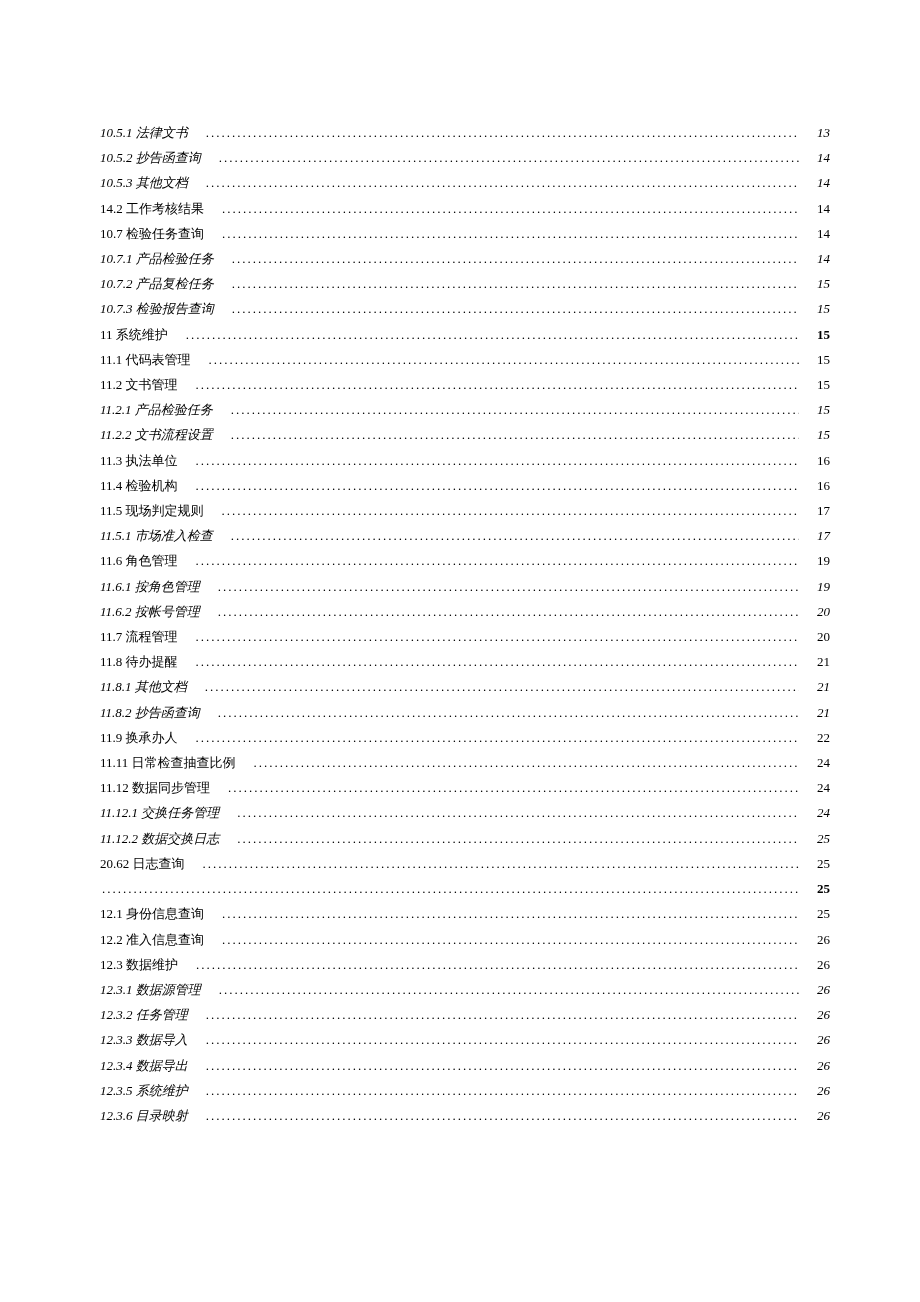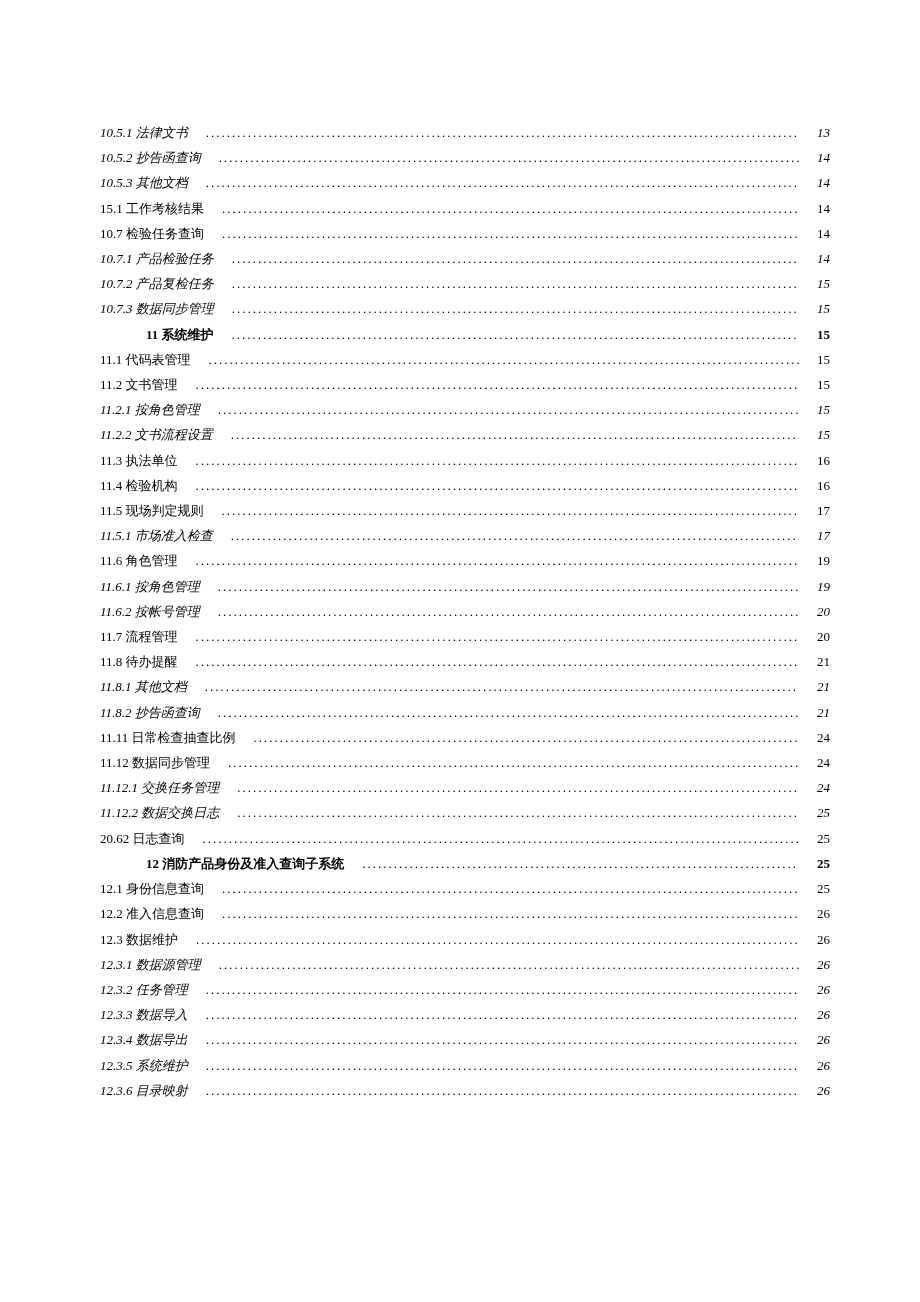--- a/index.html
+++ b/index.html
@@ -33,21 +33,21 @@
       overflow: hidden;
       letter-spacing: 2px;
       margin: 0 2px;
     }
     .toc-entry .dots::after {
       content: ".....................................................................................................................................................................................................................................................................";
     }
     .toc-entry .pagenum {
       flex: 0 0 auto;
     }
-    .level-h1 .label { font-weight: bold; margin-left: 46px; }
+    .level-h1 .label { font-weight: normal; }
     .level-h1 .pagenum { font-weight: bold; }
     .level-h2 {}
     .level-h3 .label { font-style: italic; }
     .level-h3 .pagenum { font-style: italic; }
   </style>
 </head>
 <body>
 
 <div class="toc-list" id="toc-container">
     <div class="toc-entry level-h3">
@@ -59,61 +59,61 @@
       <span class="label">10.5.2  抄告函查询</span>
       <span class="dots"></span>
       <span class="pagenum">14</span>
     </div>
     <div class="toc-entry level-h3">
       <span class="label">10.5.3  其他文档</span>
       <span class="dots"></span>
       <span class="pagenum">14</span>
     </div>
     <div class="toc-entry level-h2">
-      <span class="label">15.1  工作考核结果</span>
+      <span class="label">14.2  工作考核结果</span>
       <span class="dots"></span>
       <span class="pagenum">14</span>
     </div>
     <div class="toc-entry level-h2">
       <span class="label">10.7  检验任务查询</span>
       <span class="dots"></span>
       <span class="pagenum">14</span>
     </div>
     <div class="toc-entry level-h3">
       <span class="label">10.7.1  产品检验任务</span>
       <span class="dots"></span>
       <span class="pagenum">14</span>
     </div>
     <div class="toc-entry level-h3">
       <span class="label">10.7.2  产品复检任务</span>
       <span class="dots"></span>
       <span class="pagenum">15</span>
     </div>
     <div class="toc-entry level-h3">
-      <span class="label">10.7.3  数据同步管理</span>
+      <span class="label">10.7.3  检验报告查询</span>
       <span class="dots"></span>
       <span class="pagenum">15</span>
     </div>
     <div class="toc-entry level-h1">
       <span class="label">11  系统维护</span>
       <span class="dots"></span>
       <span class="pagenum">15</span>
     </div>
     <div class="toc-entry level-h2">
       <span class="label">11.1  代码表管理</span>
       <span class="dots"></span>
       <span class="pagenum">15</span>
     </div>
     <div class="toc-entry level-h2">
       <span class="label">11.2  文书管理</span>
       <span class="dots"></span>
       <span class="pagenum">15</span>
     </div>
     <div class="toc-entry level-h3">
-      <span class="label">11.2.1  按角色管理</span>
+      <span class="label">11.2.1  产品检验任务</span>
       <span class="dots"></span>
       <span class="pagenum">15</span>
     </div>
     <div class="toc-entry level-h3">
       <span class="label">11.2.2  文书流程设置</span>
       <span class="dots"></span>
       <span class="pagenum">15</span>
     </div>
     <div class="toc-entry level-h2">
       <span class="label">11.3  执法单位</span>
@@ -164,20 +164,25 @@
       <span class="label">11.8.1  其他文档</span>
       <span class="dots"></span>
       <span class="pagenum">21</span>
     </div>
     <div class="toc-entry level-h3">
       <span class="label">11.8.2  抄告函查询</span>
       <span class="dots"></span>
       <span class="pagenum">21</span>
     </div>
     <div class="toc-entry level-h2">
+      <span class="label">11.9  换承办人</span>
+      <span class="dots"></span>
+      <span class="pagenum">22</span>
+    </div>
+    <div class="toc-entry level-h2">
       <span class="label">11.11  日常检查抽查比例</span>
       <span class="dots"></span>
       <span class="pagenum">24</span>
     </div>
     <div class="toc-entry level-h2">
       <span class="label">11.12  数据同步管理</span>
       <span class="dots"></span>
       <span class="pagenum">24</span>
     </div>
     <div class="toc-entry level-h3">
@@ -189,21 +194,20 @@
       <span class="label">11.12.2  数据交换日志</span>
       <span class="dots"></span>
       <span class="pagenum">25</span>
     </div>
     <div class="toc-entry level-h2">
       <span class="label">20.62  日志查询</span>
       <span class="dots"></span>
       <span class="pagenum">25</span>
     </div>
     <div class="toc-entry level-h1">
-      <span class="label">12  消防产品身份及准入查询子系统</span>
       <span class="dots"></span>
       <span class="pagenum">25</span>
     </div>
     <div class="toc-entry level-h2">
       <span class="label">12.1  身份信息查询</span>
       <span class="dots"></span>
       <span class="pagenum">25</span>
     </div>
     <div class="toc-entry level-h2">
       <span class="label">12.2  准入信息查询</span>

